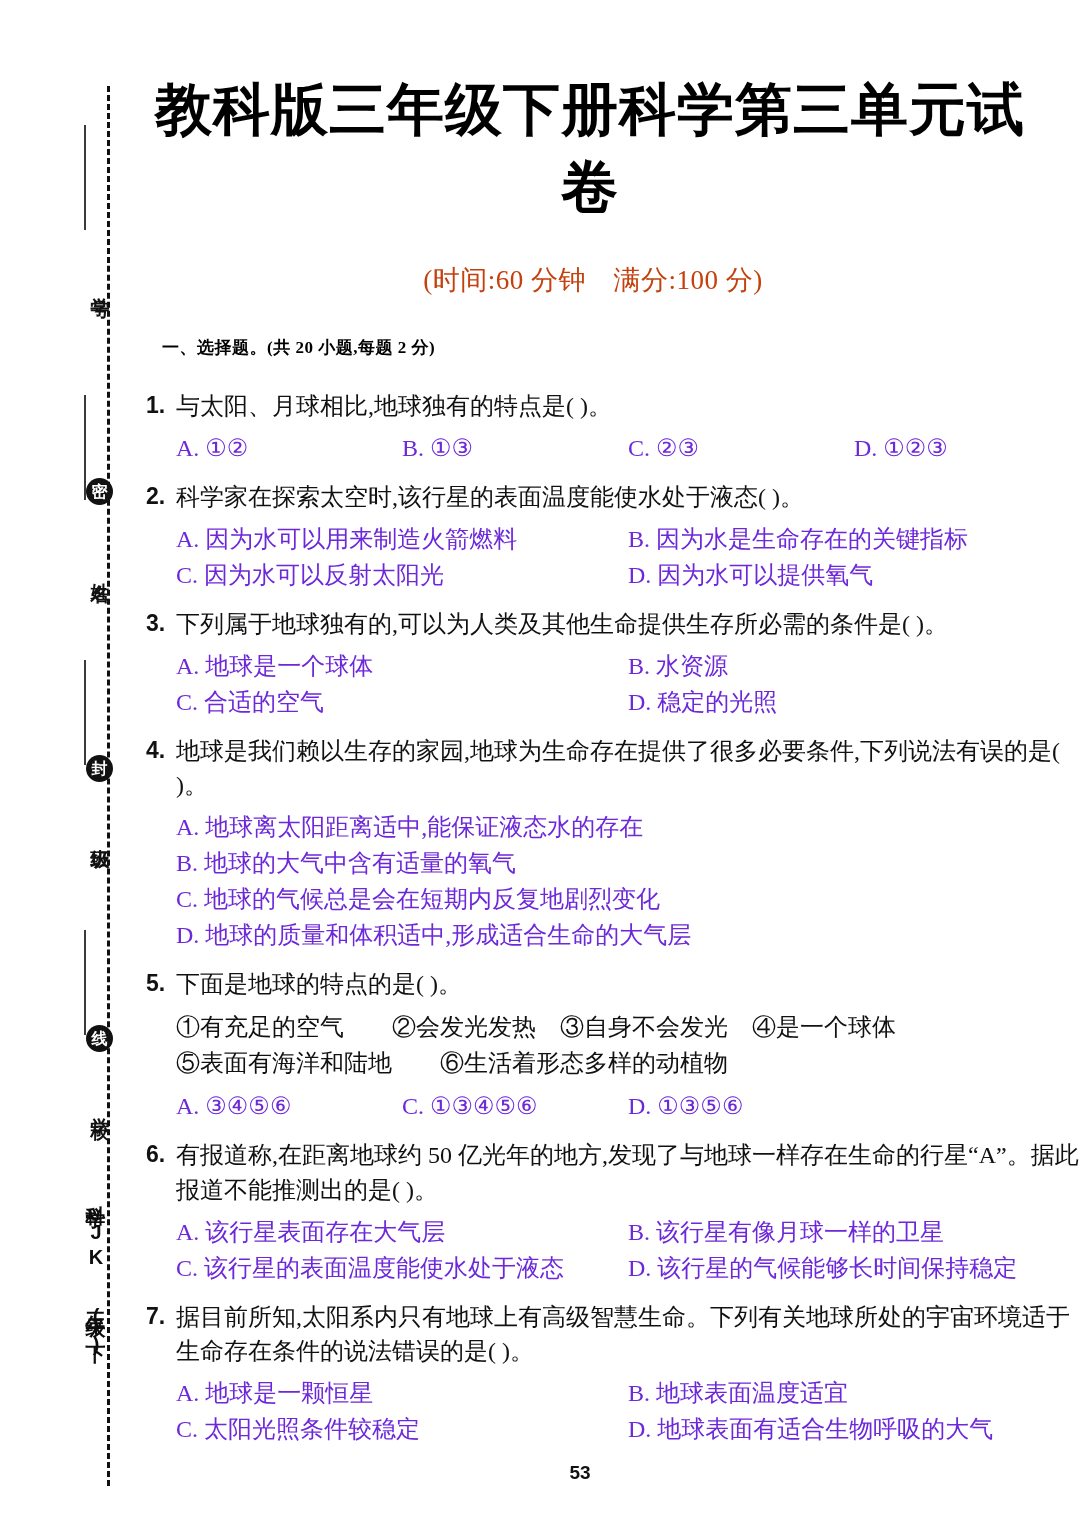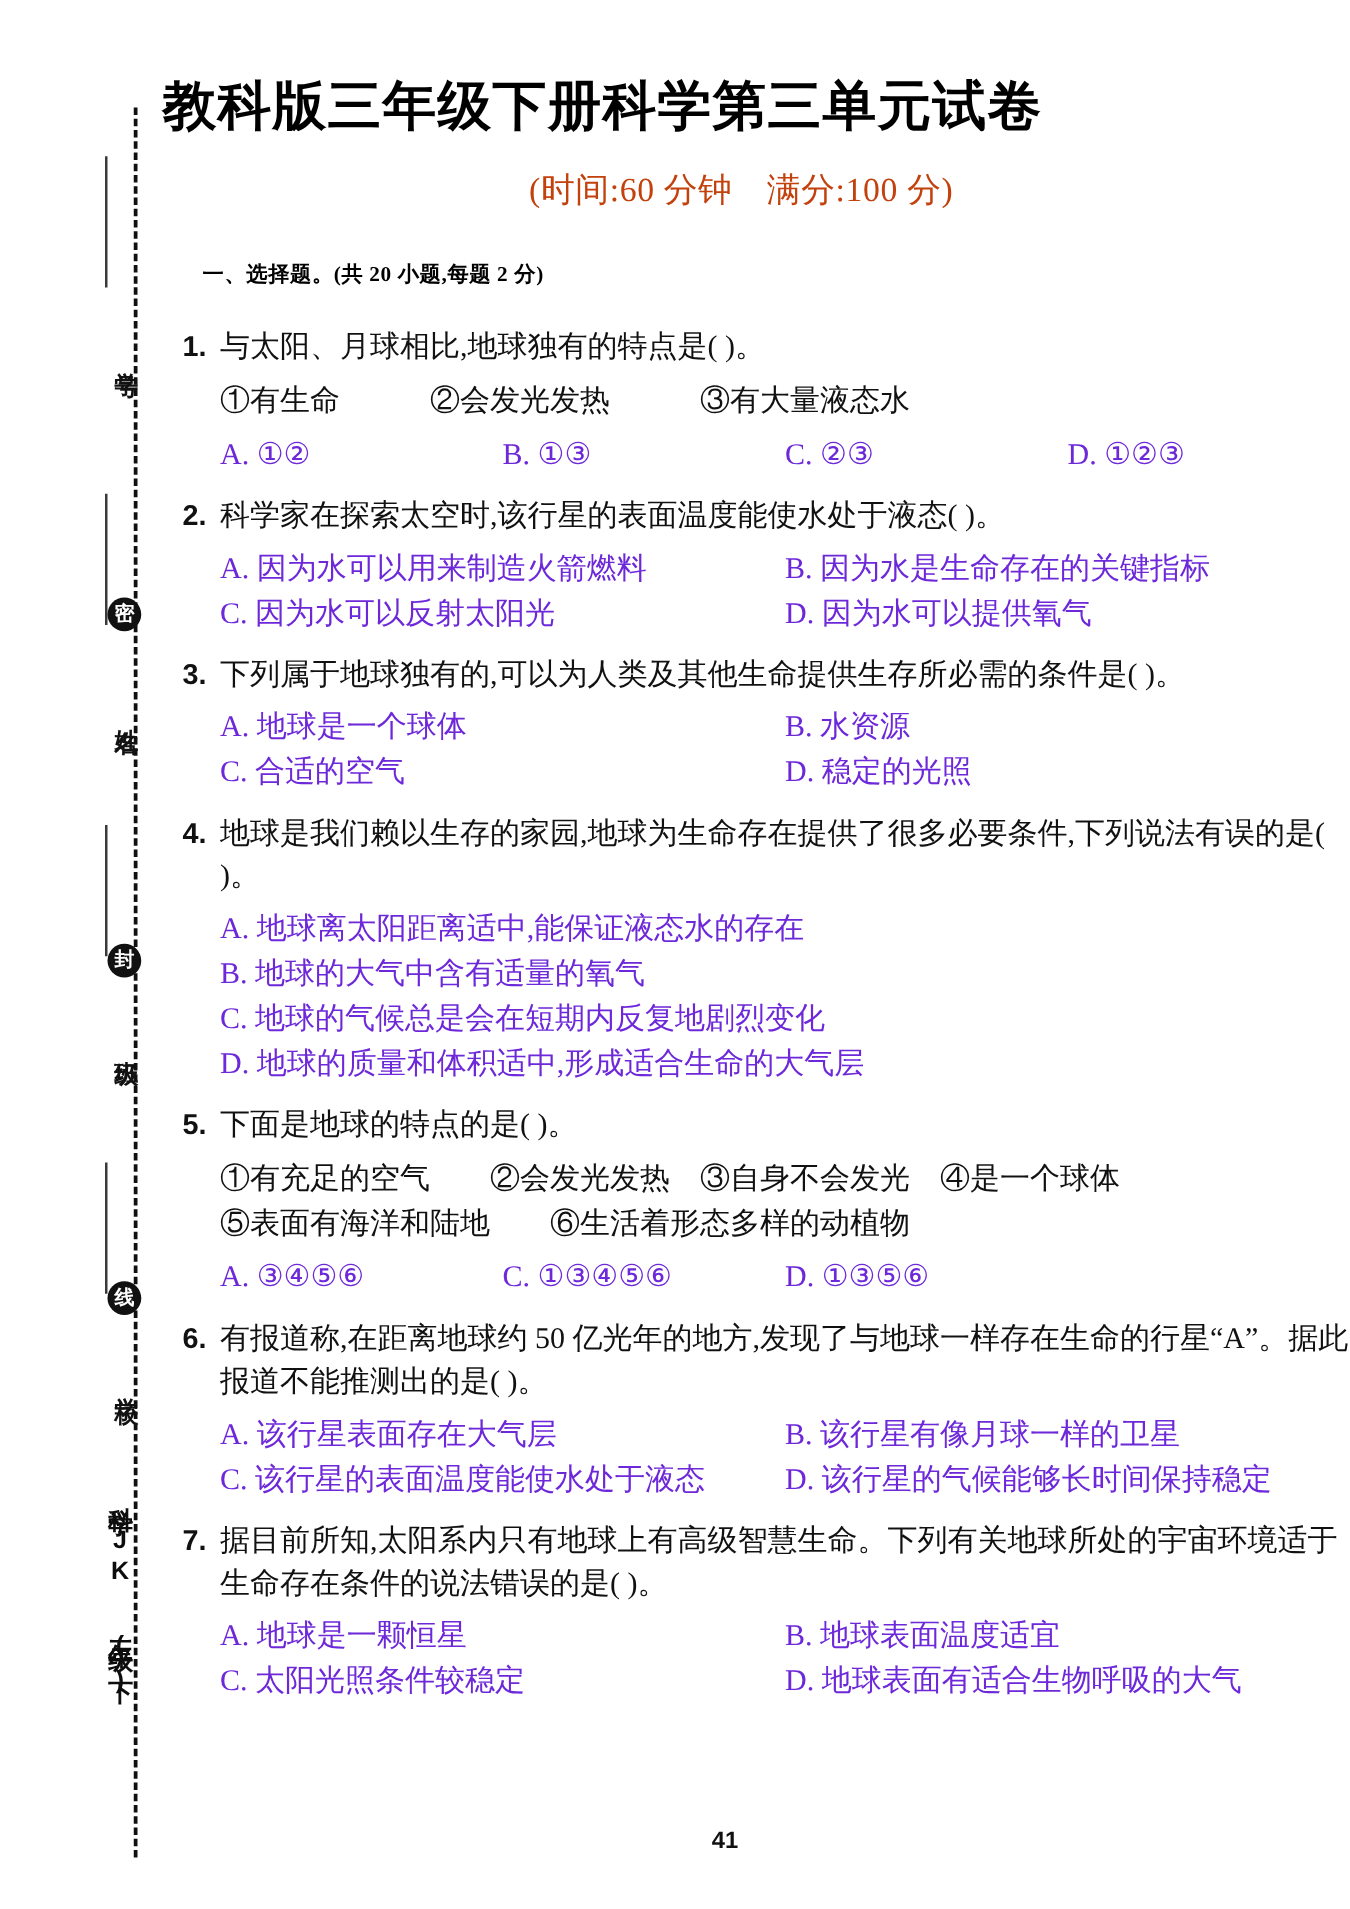--- a/index.html
+++ b/index.html
@@ -83,25 +83,25 @@
   
   #sheet {
     position: absolute;
     left: 130px;
     top: 0;
     width: 950px;
     height: 1527px;
   }
 
   #exam-title {
-    margin: 0;
+    margin: 16px;
     padding-top: 56px;
-    text-align: left;
-    font-family: "Liberation Sans", "DejaVu Sans", sans-serif;
-    font-size: 43px;
+    text-align: center;
+    font-family: "Liberation Sans", "DejaVu Sans", sans-serif;
+    font-size: 57px;
     font-weight: bold;
     letter-spacing: 1px;
     color: #000000;
     padding-right: 30px;
   }
 
   #exam-subtitle {
     margin: 0;
     padding-top: 20px;
     text-align: center;
@@ -208,23 +208,20 @@
 
   <h1 id="exam-title">教科版三年级下册科学第三单元试卷</h1>
 
   <div id="exam-subtitle">(时间:60 分钟　满分:100 分)</div>
 
   <div id="section-heading">一、选择题。(共 20 小题,每题 2 分)</div>
 
   <div id="questions-container">
       <div class="question">
         <div class="q-stem"><span class="q-num">1.</span><span>与太阳、月球相比,地球独有的特点是(        )。</span></div>
-        <div class="q-items">
-          <span class="row">①有生命　　　②会发光发热　　　③有大量液态水</span>
-        </div>
         <div class="opts cols4">
           <div class="orow">
             <span class="opt">A. ①②</span>
             <span class="opt">B. ①③</span>
             <span class="opt">C. ②③</span>
             <span class="opt">D. ①②③</span>
           </div>
         </div>
       </div>
       <div class="question">
@@ -305,14 +302,14 @@
             <span class="opt">B. 地球表面温度适宜</span>
           </div>
           <div class="orow">
             <span class="opt">C. 太阳光照条件较稳定</span>
             <span class="opt">D. 地球表面有适合生物呼吸的大气</span>
           </div>
         </div>
       </div>
     </div>
 
-  <div id="page-number">41</div>
+  <div id="page-number">53</div>
 </div>
 
 </body></html>

